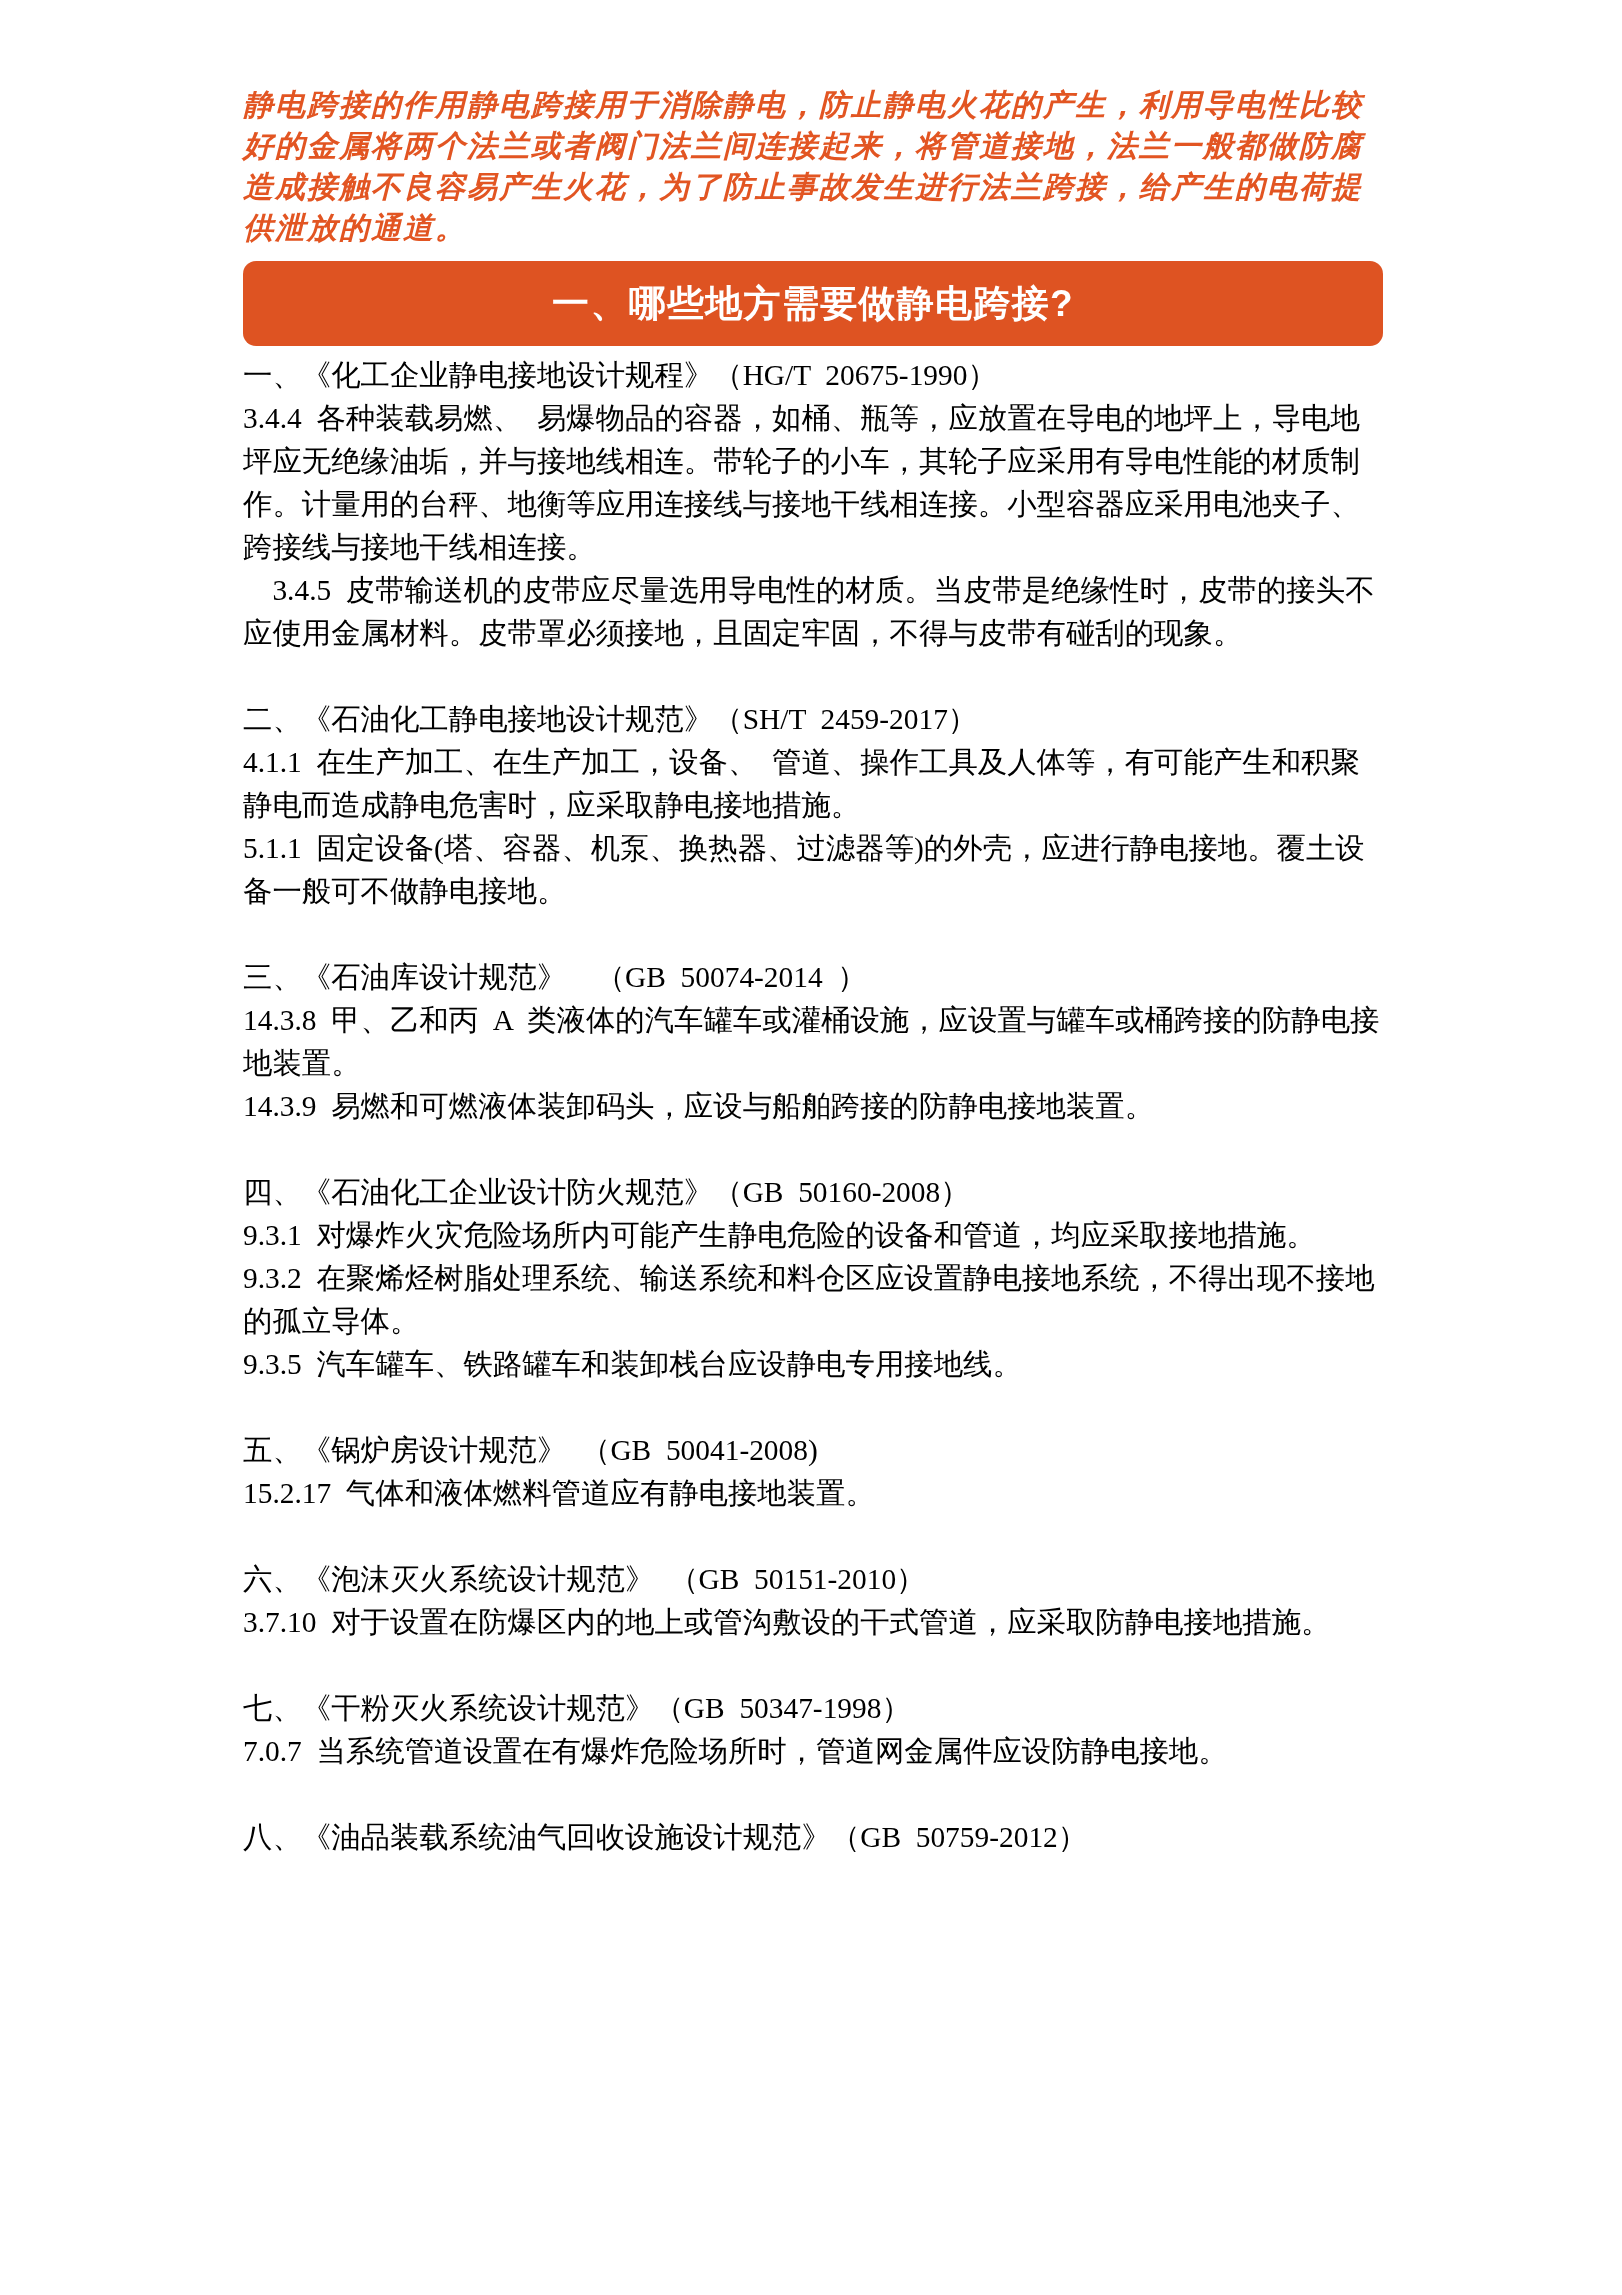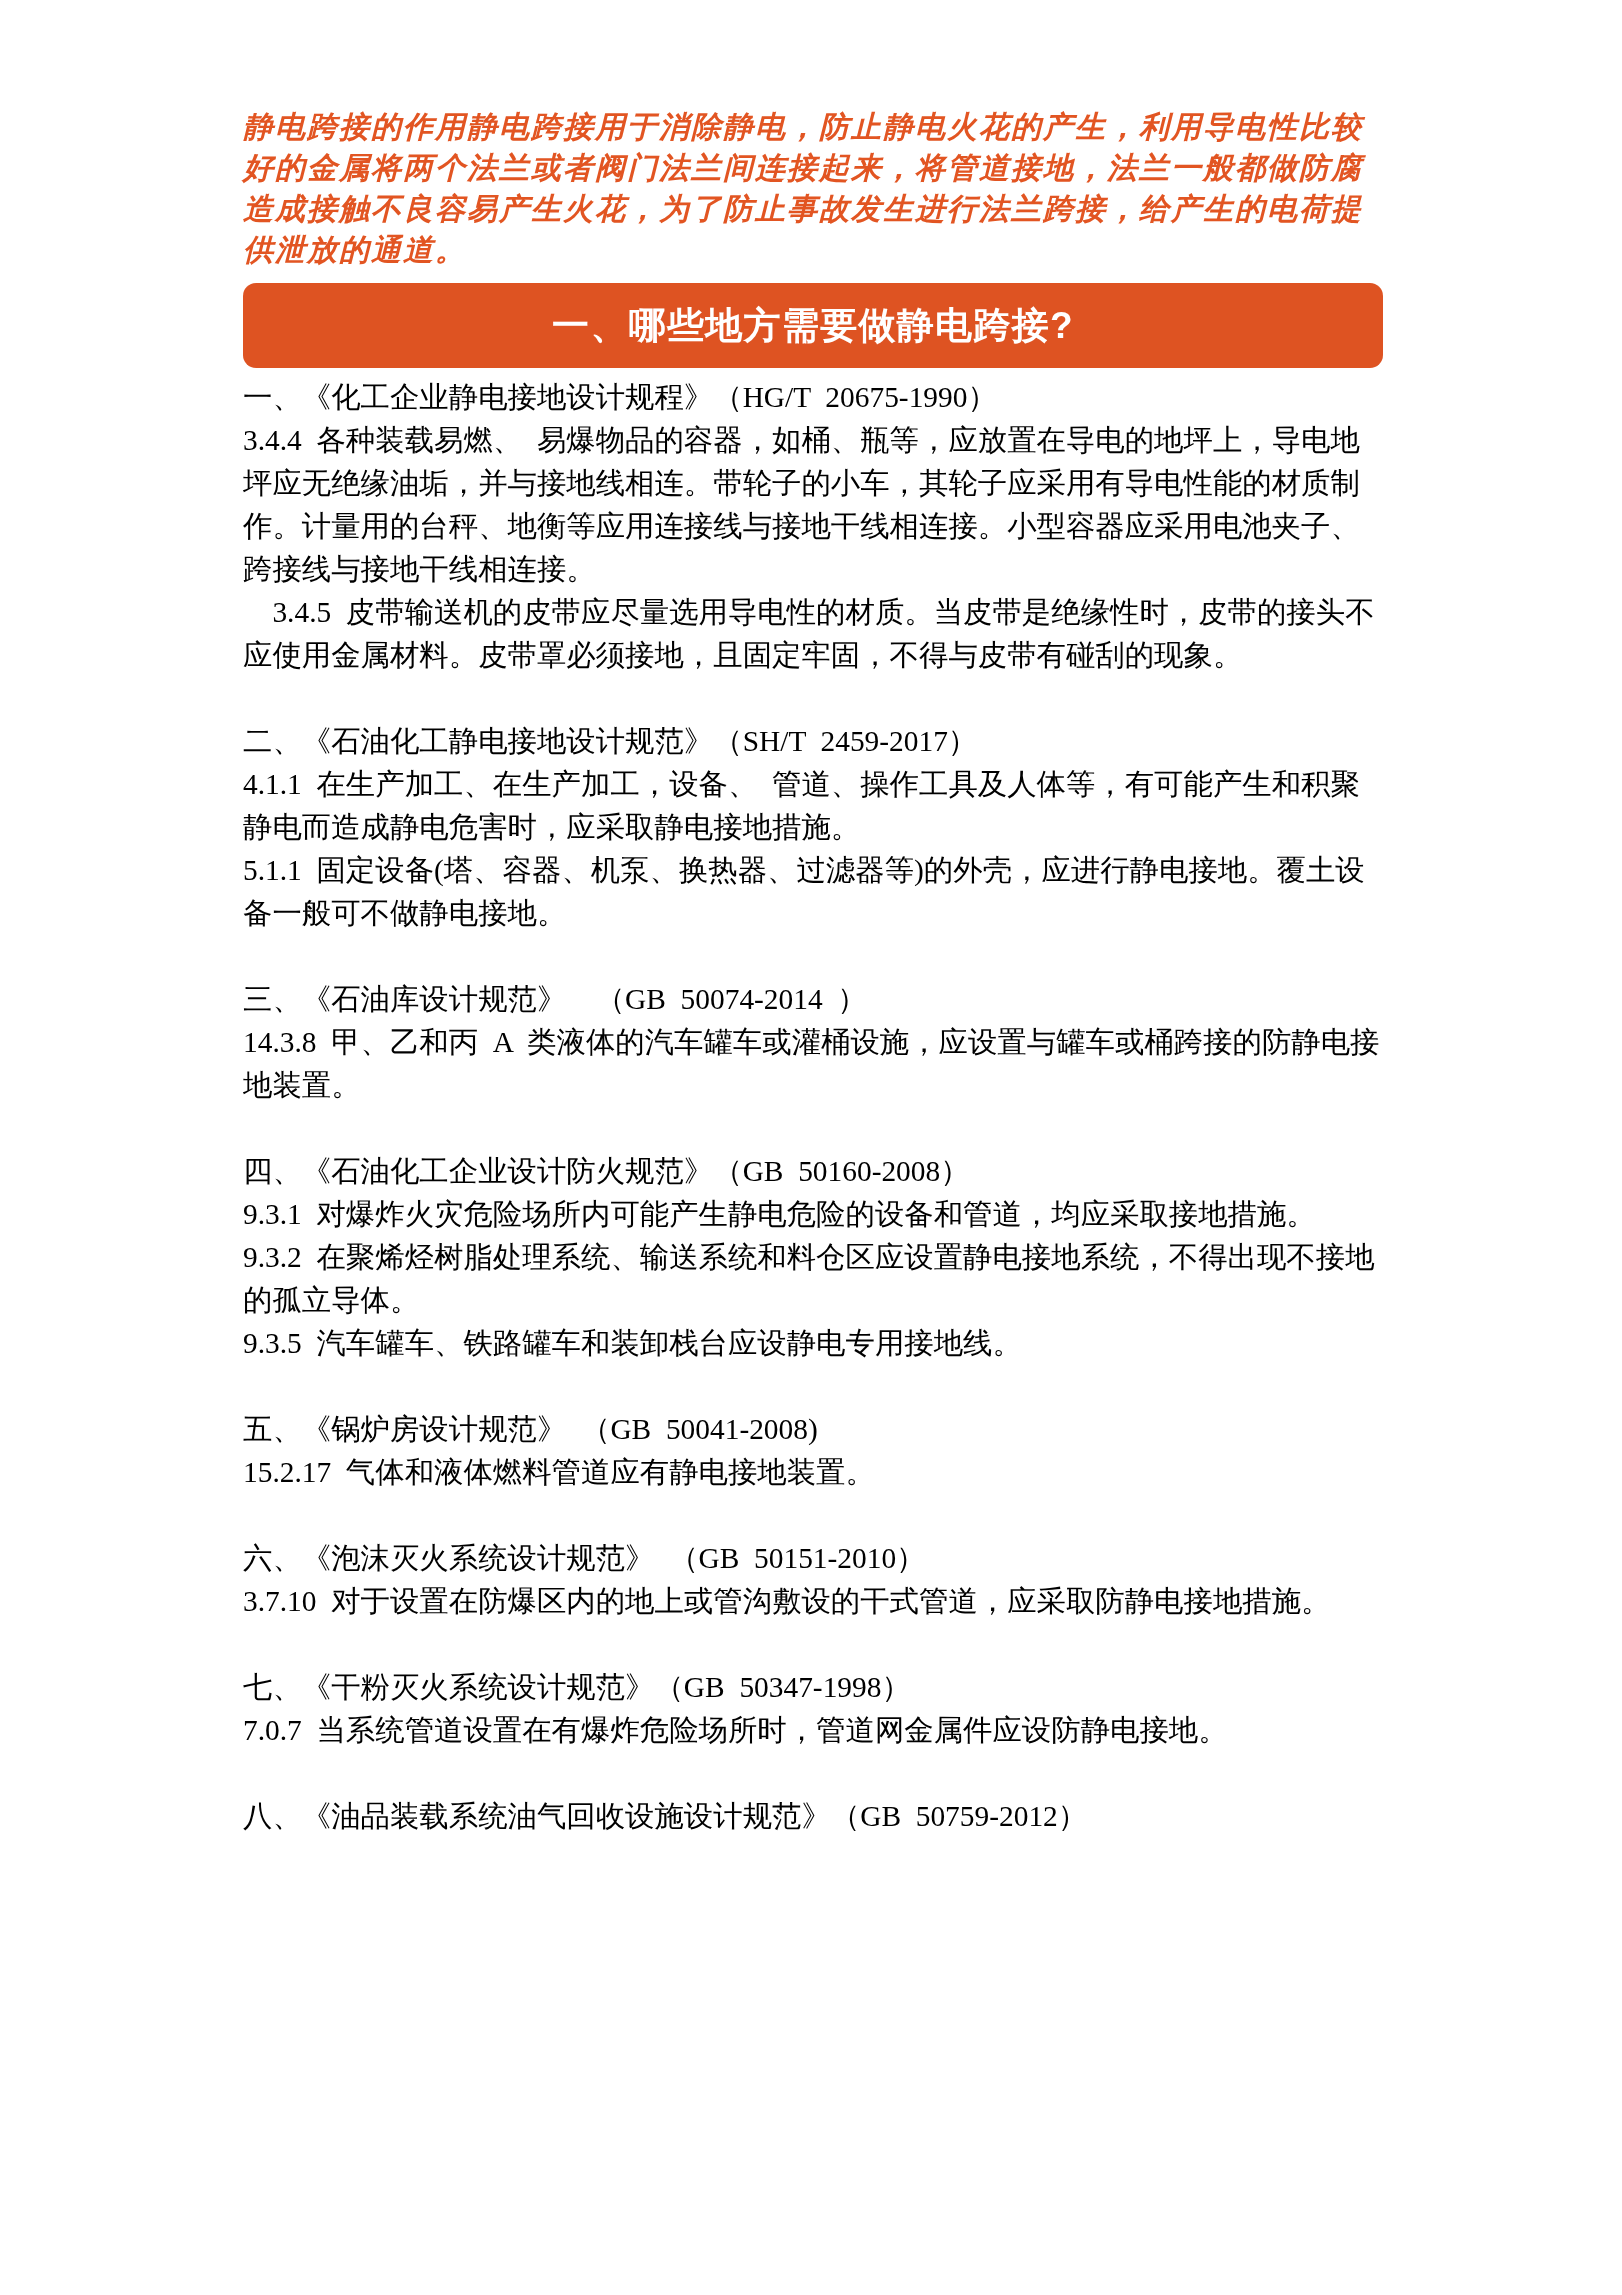--- a/index.html
+++ b/index.html
@@ -8,21 +8,21 @@
     background: #ffffff;
   }
   body {
     width: 1623px;
     height: 2295px;
   }
   .page {
     box-sizing: border-box;
     width: 1623px;
     height: 2295px;
-    padding: 106px 240px 0 243px;
+    padding: 84px 240px 0 243px;
     background: var(--page-bg, #ffffff);
     overflow: hidden;
   }
   .intro {
     margin: 0 0 13px 0;
     font-family: "Liberation Serif", "DejaVu Serif", serif;
     font-style: italic;
     font-weight: bold;
     font-size: 30px;
     line-height: 41px;
@@ -81,20 +81,21 @@
 
     <section class="sec">
       <p>二、《石油化工静电接地设计规范》（SH/T  2459-2017）</p>
       <p>4.1.1  在生产加工、在生产加工，设备、  管道、操作工具及人体等，有可能产生和积聚静电而造成静电危害时，应采取静电接地措施。</p>
       <p>5.1.1  固定设备(塔、容器、机泵、换热器、过滤器等)的外壳，应进行静电接地。覆土设备一般可不做静电接地。</p>
     </section>
 
     <section class="sec">
       <p>三、《石油库设计规范》    （GB  50074-2014  ）</p>
       <p>14.3.8  甲、乙和丙  A  类液体的汽车罐车或灌桶设施，应设置与罐车或桶跨接的防静电接地装置。</p>
+      <p>14.3.9  易燃和可燃液体装卸码头，应设与船舶跨接的防静电接地装置。</p>
     </section>
 
     <section class="sec">
       <p>四、《石油化工企业设计防火规范》（GB  50160-2008）</p>
       <p>9.3.1  对爆炸火灾危险场所内可能产生静电危险的设备和管道，均应采取接地措施。</p>
       <p>9.3.2  在聚烯烃树脂处理系统、输送系统和料仓区应设置静电接地系统，不得出现不接地的孤立导体。</p>
       <p>9.3.5  汽车罐车、铁路罐车和装卸栈台应设静电专用接地线。</p>
     </section>
 
     <section class="sec">

